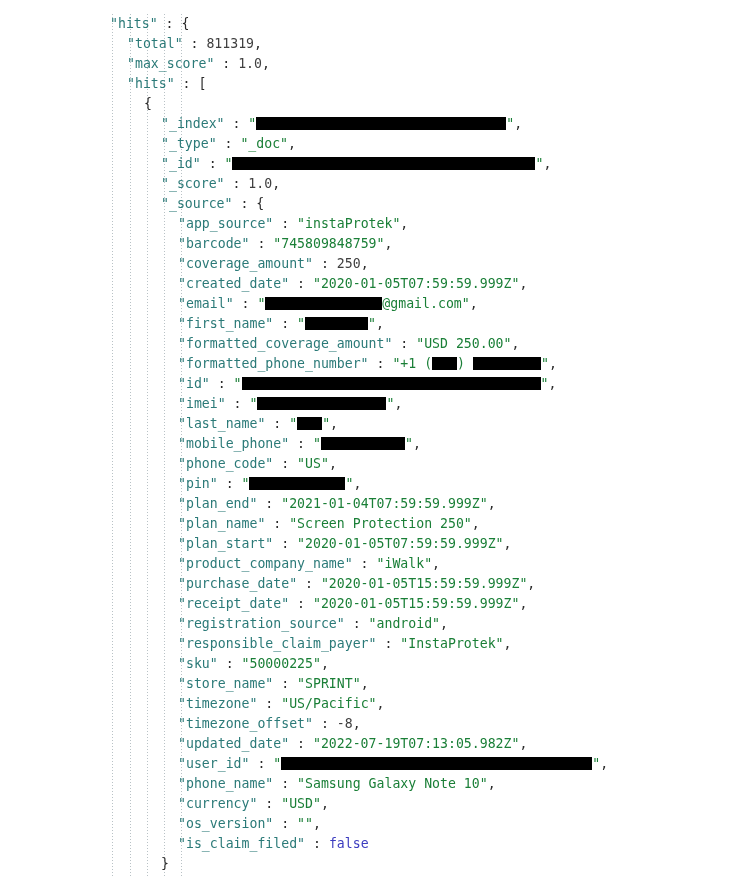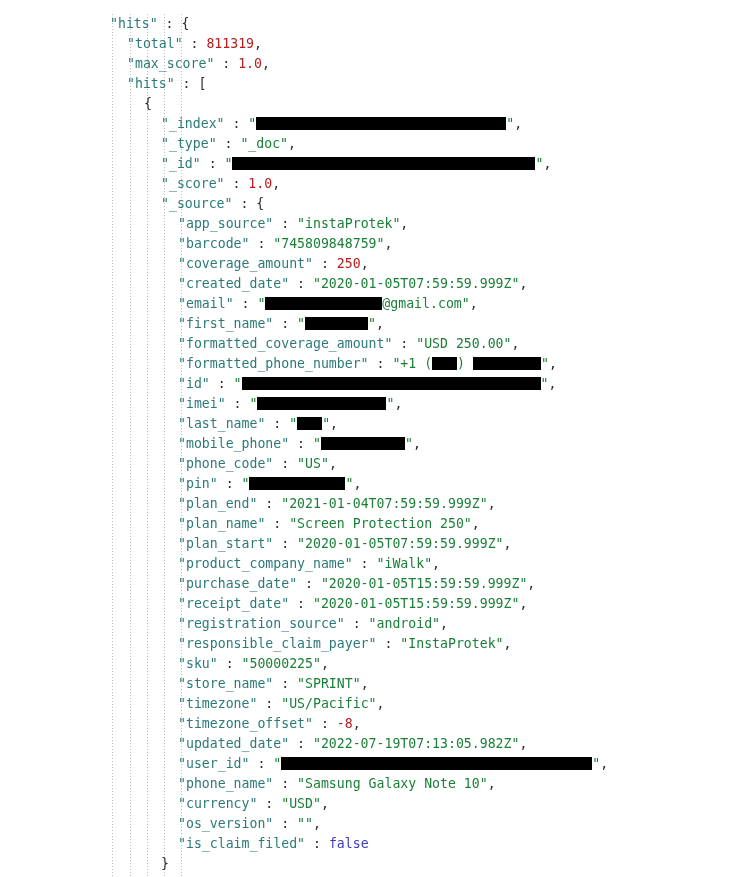--- a/index.html
+++ b/index.html
@@ -56,21 +56,21 @@
   }
 
   .line {
     height: 20px;
     white-space: pre;
   }
 
   
   .k    { color: #2b7a78; }   
   .s    { color: #1a7f37; }   
-  .n    { color: #b91c1c; margin-top: 24px; }   
+  .n    { color: #404040; margin-top: 24px; }   
   .b    { color: #3b3bbf; }   
   .p    { color: #2a2a2a; }
 
   
   .redact {
     display: inline-block;
     background: #000000;
     height: 13px;
     vertical-align: -2px;
     border-radius: 0;

